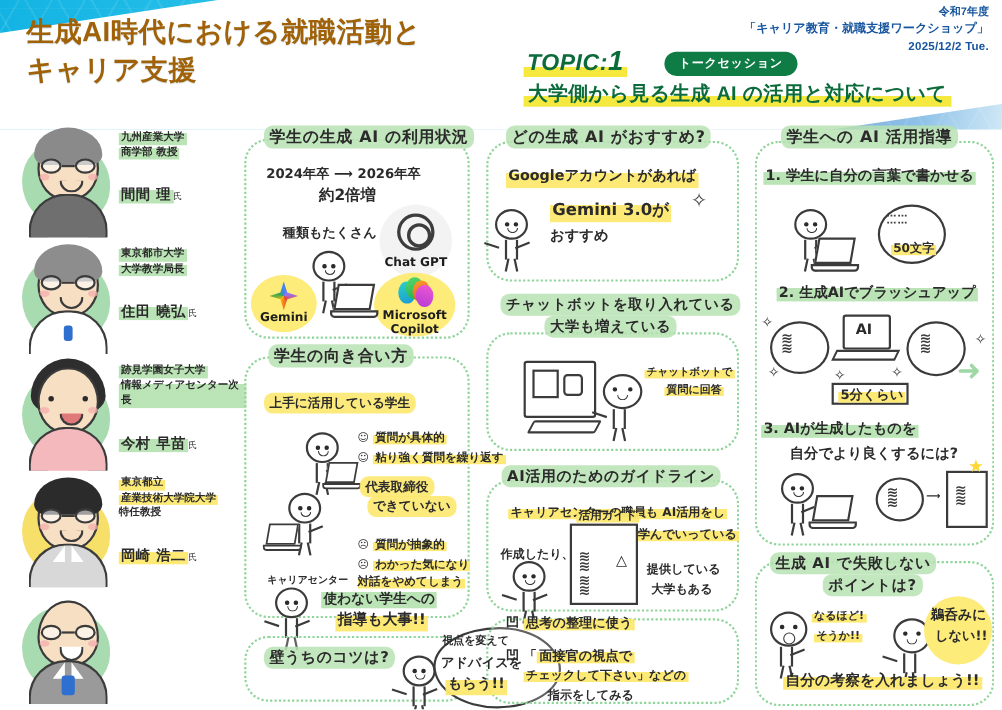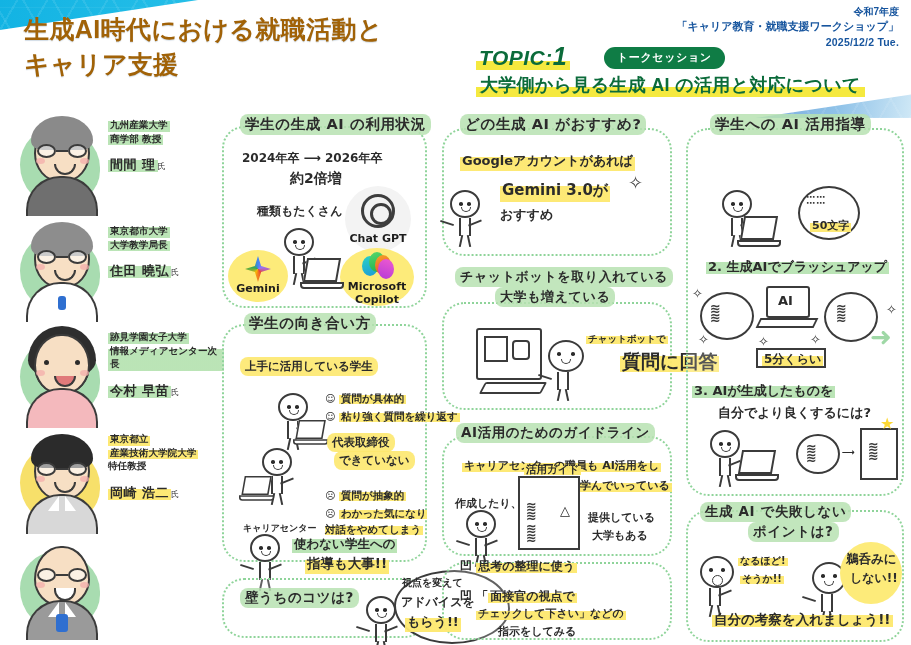--- a/index.html
+++ b/index.html
@@ -116,21 +116,21 @@
   }
   .collar{position:absolute;left:28px;top:64px;width:28px;height:16px;}
   .collar:before,.collar:after{content:"";position:absolute;top:0;width:0;height:0;border-style:solid;}
   .collar:before{left:0;border-width:0 0 15px 11px;border-color:transparent transparent #fff transparent;}
   .collar:after{right:0;border-width:0 11px 15px 0;border-color:transparent transparent #fff transparent;}
   .tie{position:absolute;left:38px;top:76px;width:8px;height:14px;border-radius:3px;}
 
   .sp-txt{position:absolute;left:100px;top:6px;width:106px;}
   .sp-org{font-size:9.6px;line-height:1.42;font-weight:bold;color:#2b2b2b;}
   .sp-org span{display:inline-block;}
-  .sp-name{margin-top:11px;font-size:13px;font-weight:bold;color:#2b2b2b;letter-spacing:.5px;}
+  .sp-name{margin-top:23px;font-size:13px;font-weight:bold;color:#2b2b2b;letter-spacing:.5px;}
   .sp-name .sfx{font-size:8px;font-weight:normal;}
 
   
   .box{position:absolute;border:2.5px dotted #8fd49a;border-radius:22px;box-sizing:border-box;background:rgba(255,255,255,.2);}
   .sec-title{position:absolute;font-size:14.5px;font-weight:bold;color:#2b2b2b;letter-spacing:.6px;white-space:nowrap;z-index:5;}
 
   .ln{position:absolute;font-size:12px;font-weight:bold;color:#2b2b2b;line-height:1.45;white-space:nowrap;}
   .ln.sm{font-size:10.5px;}
   .ln.xs{font-size:9px;}
   .ln.lg{font-size:14px;}
@@ -507,21 +507,21 @@
       <div class="fm" style="left:13px;top:19px;"></div>
       <div class="fb" style="top:32px;"></div>
       <div class="arm l" style="top:36px;"></div>
         <div class="leg l" style="top:49px;"></div>
         <div class="leg r" style="top:49px;"></div>
     </div>
 
     <div class="ln xs" style="left:586px;top:222px;font-size:9.5px;">
       <span class="hl-y">チャットボットで</span>
     </div>
-    <div class="ln" style="left:620px;top:238px;font-size:19px;">
+    <div class="ln" style="left:604px;top:238px;font-size:10px;">
       <span class="hl-y">質問に回答</span>
     </div>
 
     <div class="box" style="left:442px;top:326px;width:230px;height:120px;"></div>
     <div class="sec-title hl-gfull" style="left:456px;top:313px;font-size:13.5px;">AI活用のためのガイドライン</div>
 
     <div class="ln sm" style="left:462px;top:348px;font-size:11px;">
       <span class="hl-y">キャリアセンターの職員も AI活用をし</span>
     </div>
     <div class="ln sm" style="left:578px;top:368px;font-size:11px;">
@@ -557,20 +557,23 @@
       <span>凹</span> <span>「</span><span class="hl-y">面接官の視点で</span>
     </div>
     <div class="ln sm" style="left:476px;top:496px;font-size:11px;">
       <span class="hl-y">チェックして下さい」などの</span>
     </div>
     <div class="ln sm" style="left:498px;top:514px;font-size:11px;">指示をしてみる</div>
 
     <div class="box" style="left:686px;top:18px;width:218px;height:368px;"></div>
     <div class="sec-title hl-gfull" style="left:710px;top:4px;">学生への AI 活用指導</div>
 
+    <div class="ln" style="left:694px;top:42px;font-size:13px;">
+      <span class="hl-g">1. 学生に自分の言葉で書かせる</span>
+    </div>
 
     <div class="fig" style="left:722px;top:80px;">
       <div class="fh"></div>
         <div class="fm"></div>
         <div class="fb"></div>
       <div class="arm r"></div>
         <div class="leg l"></div>
         <div class="leg r"></div>
     </div>
     <div class="laptop" style="left:742px;top:106px;">

